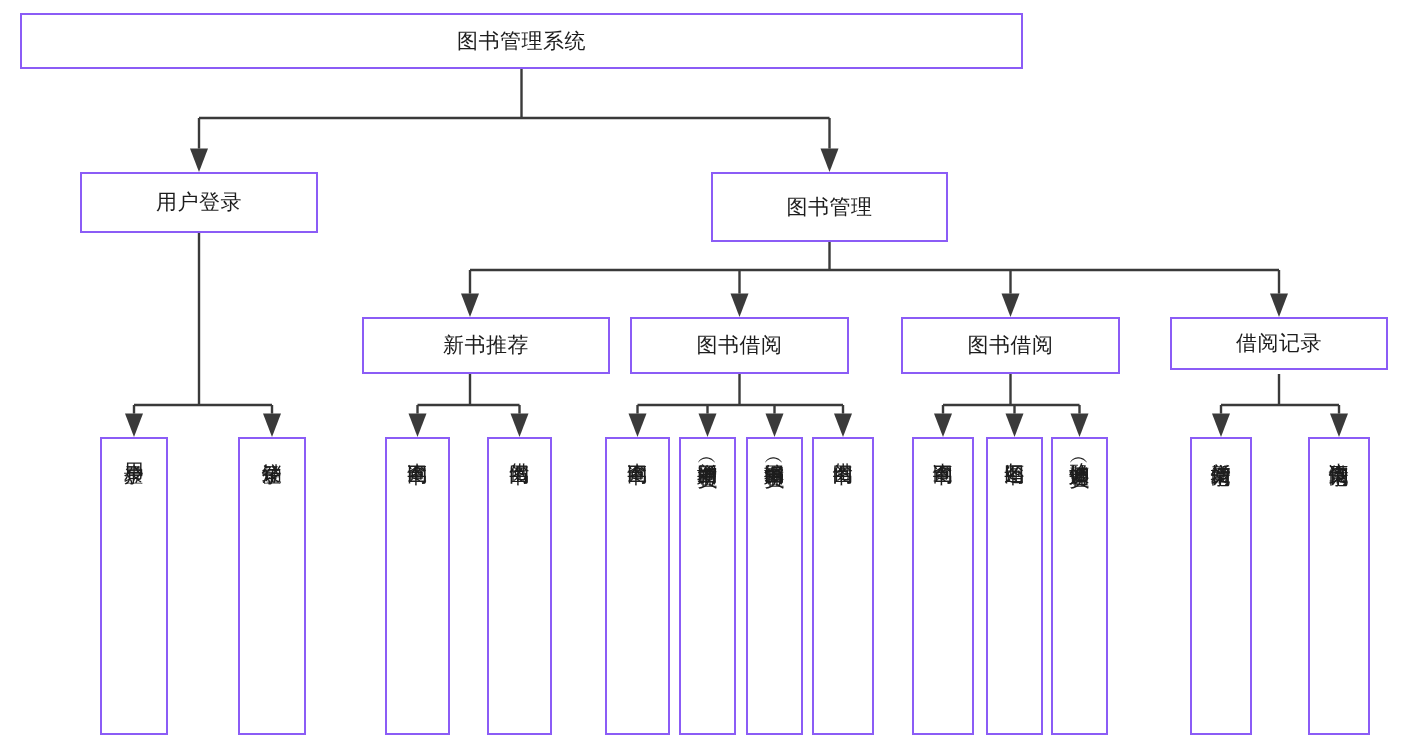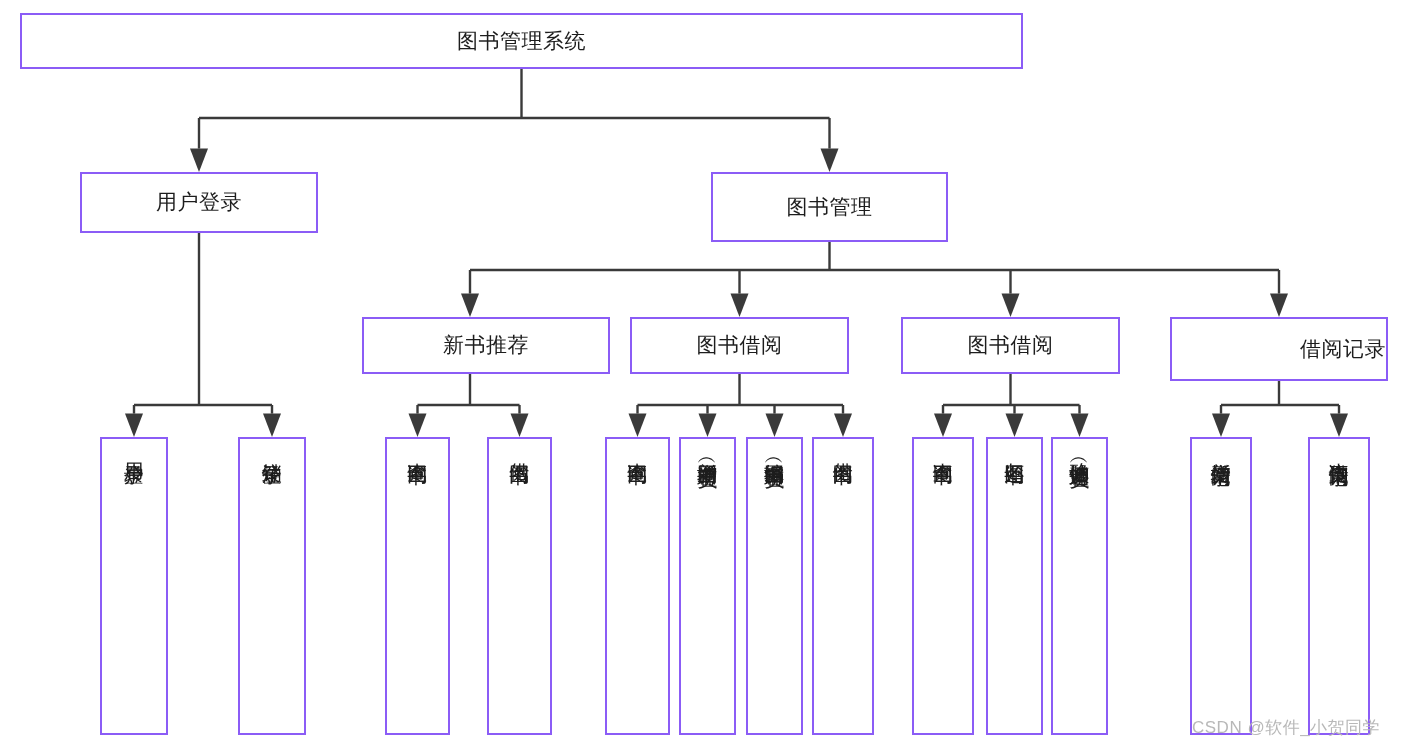--- a/index.html
+++ b/index.html
@@ -135,21 +135,21 @@
       </div>
       <div class="node h" style="left: 362px; top: 317px; width: 248px; height: 57px;">
         <span class="label">新书推荐</span>
       </div>
       <div class="node h" style="left: 630px; top: 317px; width: 219px; height: 57px;">
         <span class="label">图书借阅</span>
       </div>
       <div class="node h" style="left: 901px; top: 317px; width: 219px; height: 57px;">
         <span class="label">图书借阅</span>
       </div>
-      <div class="node h" style="left: 1170px; top: 317px; width: 218px; height: 64px; justify-content: flex-end;">
+      <div class="node h" style="left: 1170px; top: 317px; width: 218px; height: 53px;">
         <span class="label">借阅记录</span>
       </div>
       <div class="node v" style="left: 100px; top: 437px; width: 68px; height: 298px;">
         <span class="label">用户登录</span>
       </div>
       <div class="node v" style="left: 238px; top: 437px; width: 68px; height: 298px;">
         <span class="label">注销登录</span>
       </div>
       <div class="node v" style="left: 385px; top: 437px; width: 65px; height: 298px;">
         <span class="label">查询图书</span>
@@ -179,15 +179,14 @@
         <span class="label">确认归还（管理员）</span>
       </div>
       <div class="node v" style="left: 1190px; top: 437px; width: 62px; height: 298px;">
         <span class="label">新增借阅记录</span>
       </div>
       <div class="node v" style="left: 1308px; top: 437px; width: 62px; height: 298px;">
         <span class="label">查询借阅记录</span>
       </div>
     </div>
 
-  <div id="watermark" style="left: 1192px; top: 716px;">CSDN @软件_小贺同学</div>
 
 </div>
 
 </body></html>

